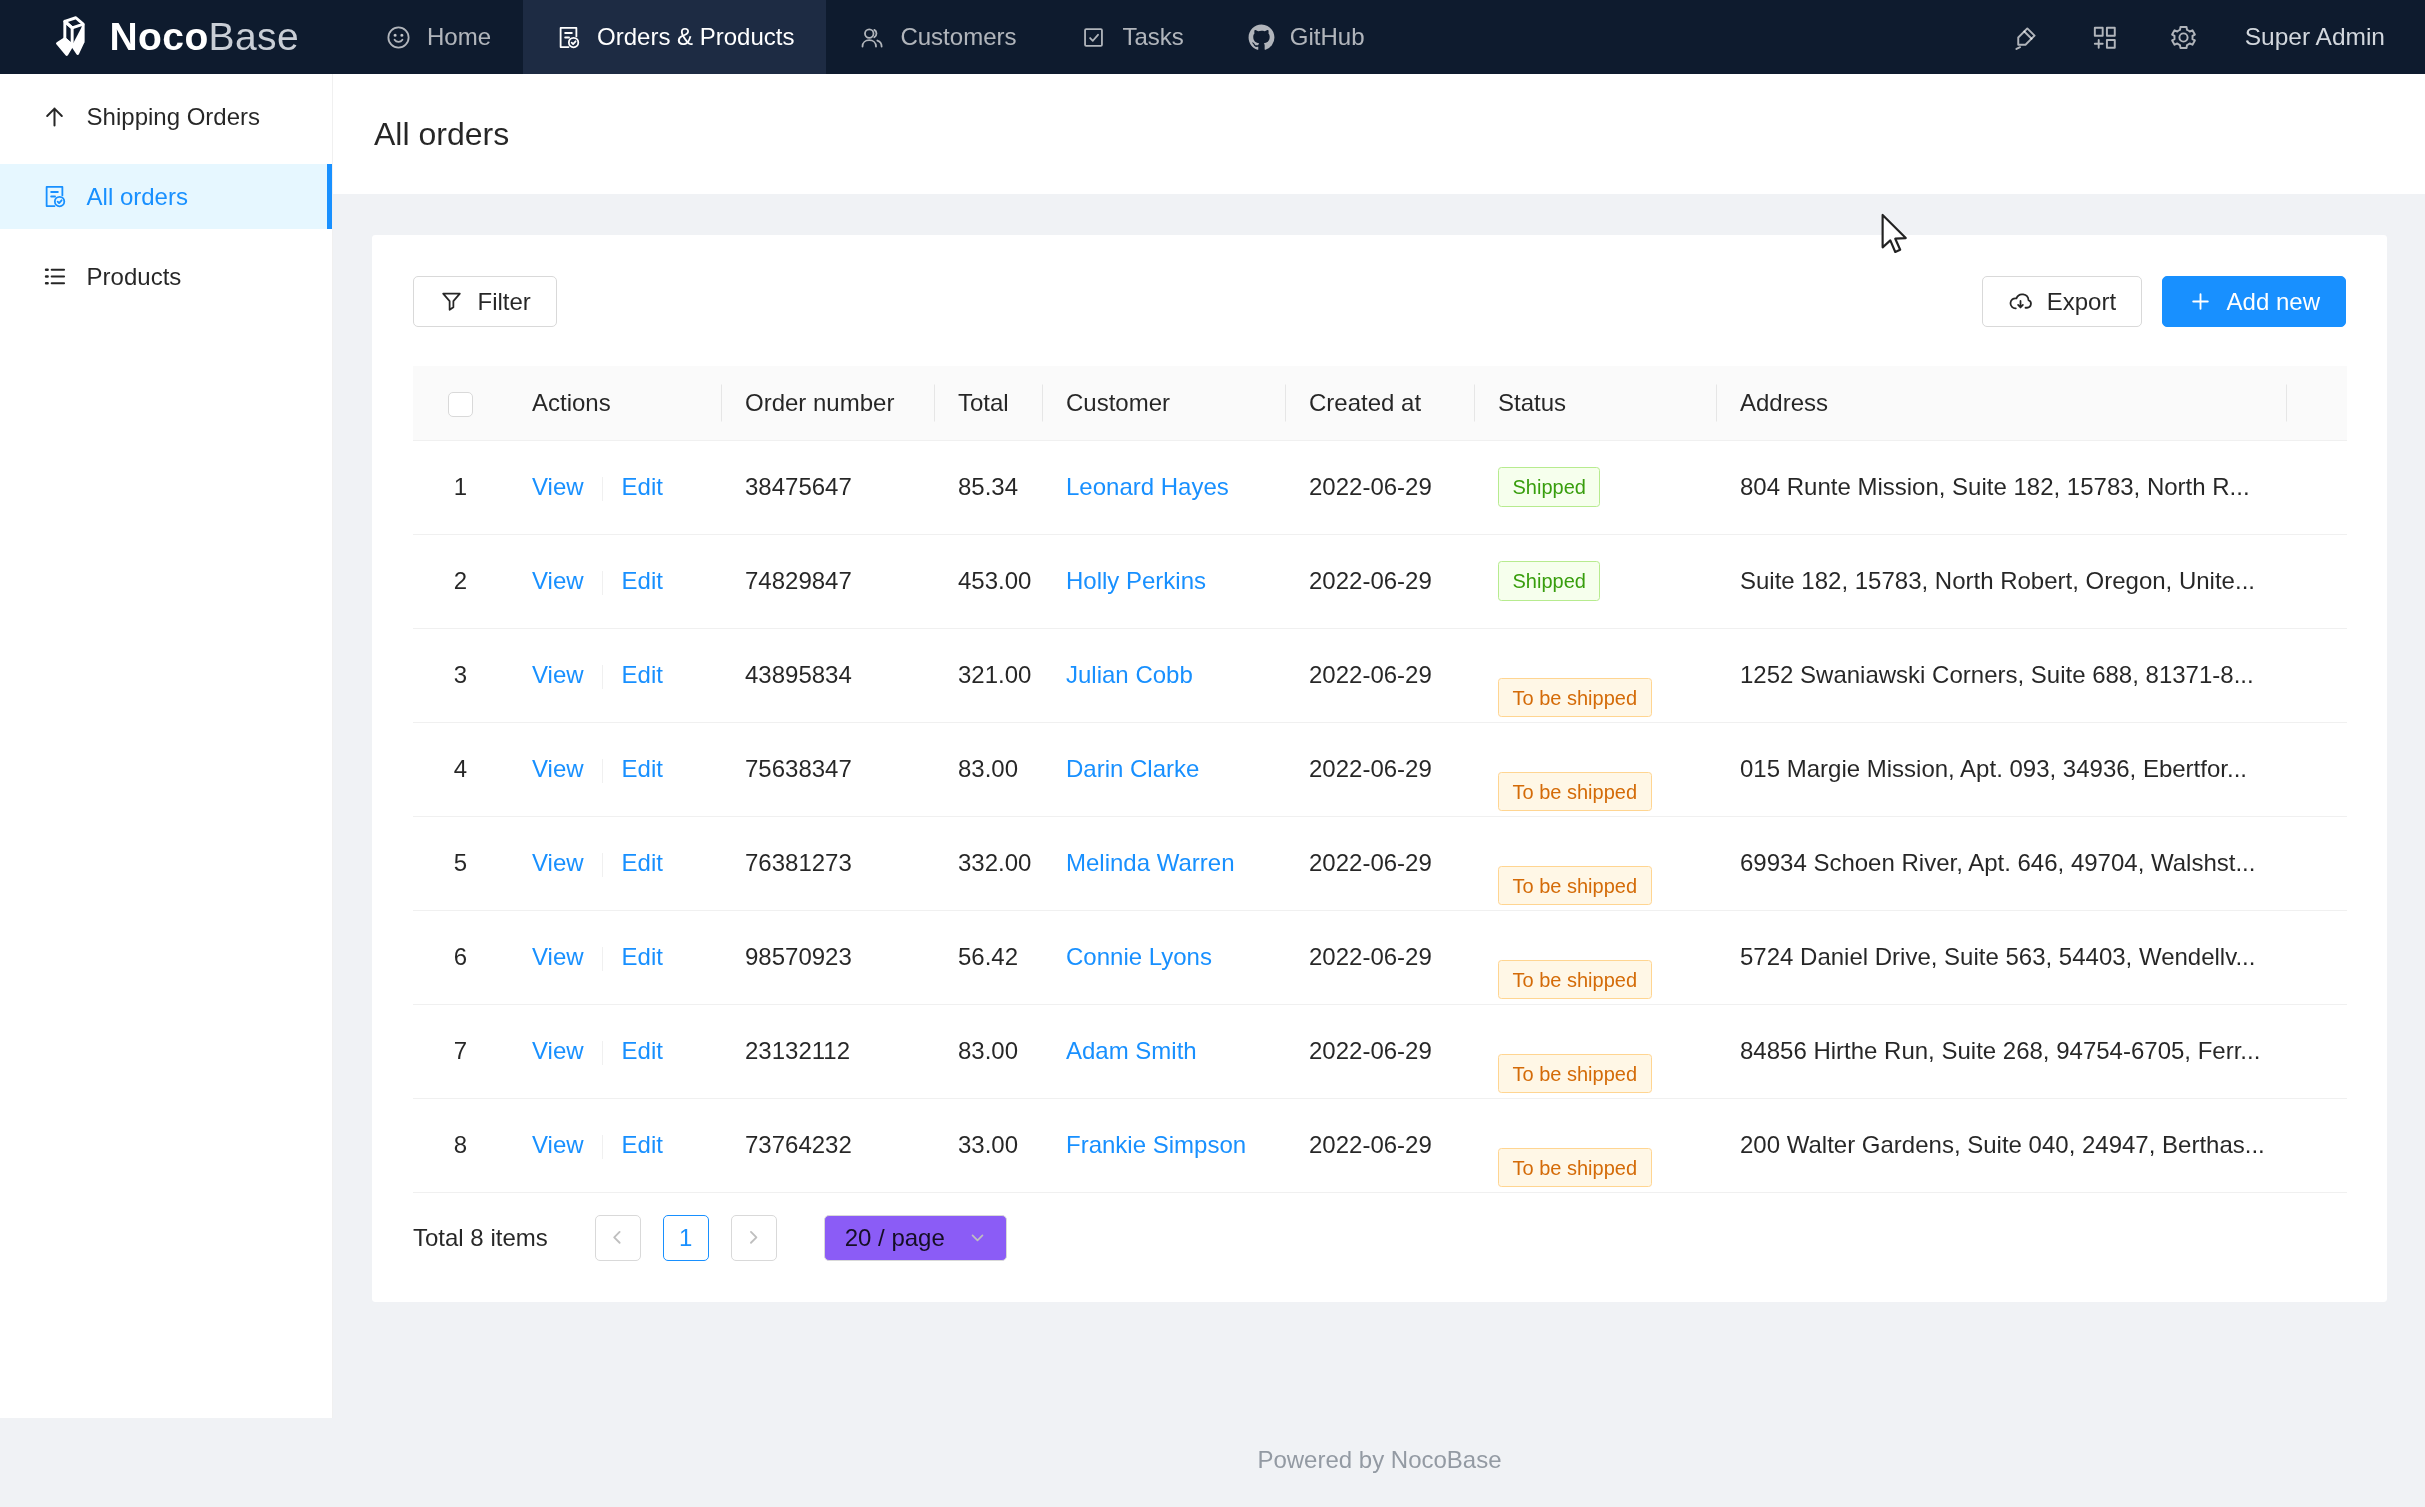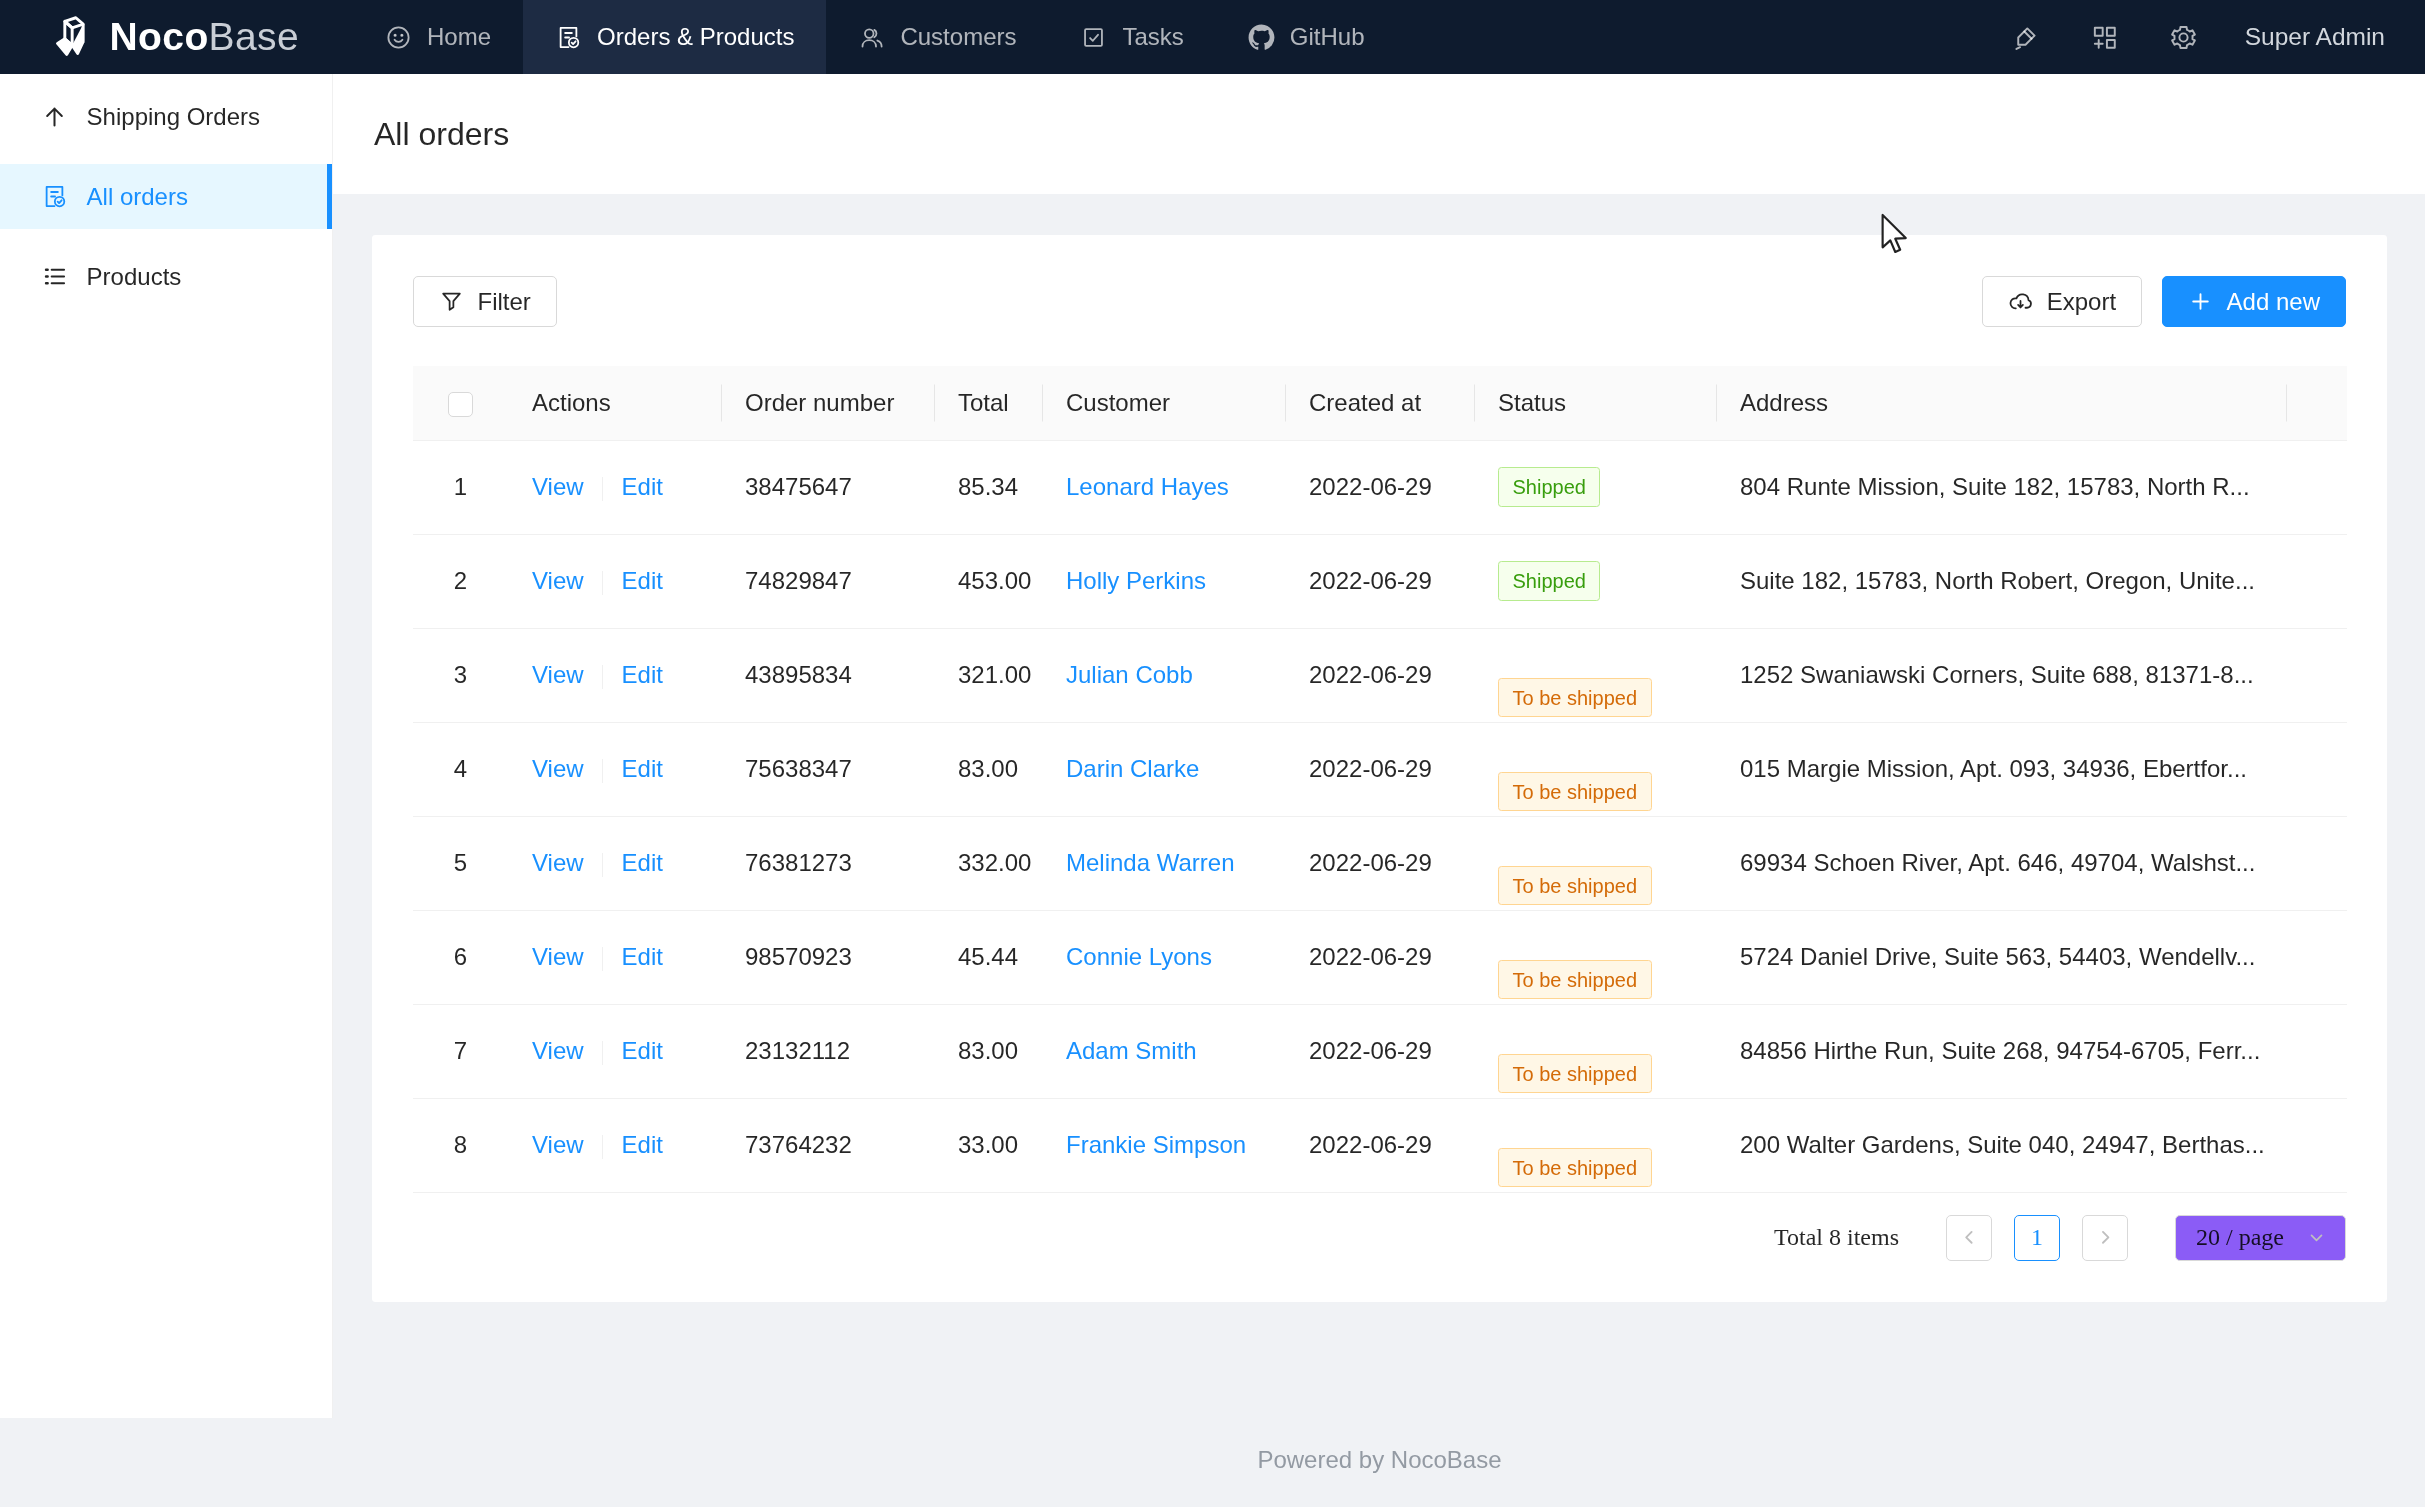--- a/index.html
+++ b/index.html
@@ -89,21 +89,21 @@
   a.link { color: #1890ff; text-decoration: none; cursor: pointer; }
   .action-divider { display: inline-block; width: 0.8px; height: 24px; background: #f0f0f0; margin: 0 18.6px; vertical-align: middle; }
   .tag {
     display: inline-block; padding: 1.7px 13.5px; font-size: 20px; line-height: 34px;
     border-radius: 3.4px; border: 0.8px solid transparent; white-space: nowrap;
   }
   .tag-green { color: #389e0d; background: #f6ffed; border-color: #b7eb8f; }
   .tag-orange { color: #d46b08; background: #fff7e6; border-color: #ffd591; margin-top: 45px; }
 
   
-  .pagination { display: flex; justify-content: flex-end; align-items: center; margin-top: 22px; font-size: 24px; font-family: Liberation Serif, serif; }
+  .pagination { display: flex; align-items: center; margin-top: 22px; font-size: 24px; }
   .pg-total { margin-right: 25px; }
   .pg-btn {
     width: 46px; height: 46px; border: 0.8px solid #d9d9d9; border-radius: 5px; background: #fff;
     display: flex; align-items: center; justify-content: center; color: #bfbfbf; cursor: pointer;
     margin-left: 22px;
   }
   .pg-btn svg { width: 18.6px; height: 18.6px; }
   .pg-current { border-color: #1890ff; color: #1890ff; font-size: 24px; }
   .pg-size {
     height: 46px; border: 0.8px solid #d9d9d9; border-radius: 5px; background: #8b5cf6;
@@ -336,21 +336,21 @@
               <td><a class="link">Melinda Warren</a></td>
               <td>2022-06-29</td>
               <td><span class="tag tag-orange">To be shipped</span></td>
               <td>69934 Schoen River, Apt. 646, 49704, Walshst...</td>
               <td></td>
             </tr>
             <tr>
               <td class="cell-center">6</td>
               <td><a class="link">View</a><span class="action-divider"></span><a class="link">Edit</a></td>
               <td>98570923</td>
-              <td class="cell-right">45.44</td>
+              <td class="cell-right">56.42</td>
               <td><a class="link">Connie Lyons</a></td>
               <td>2022-06-29</td>
               <td><span class="tag tag-orange">To be shipped</span></td>
               <td>5724 Daniel Drive, Suite 563, 54403, Wendellv...</td>
               <td></td>
             </tr>
             <tr>
               <td class="cell-center">7</td>
               <td><a class="link">View</a><span class="action-divider"></span><a class="link">Edit</a></td>
               <td>23132112</td>

